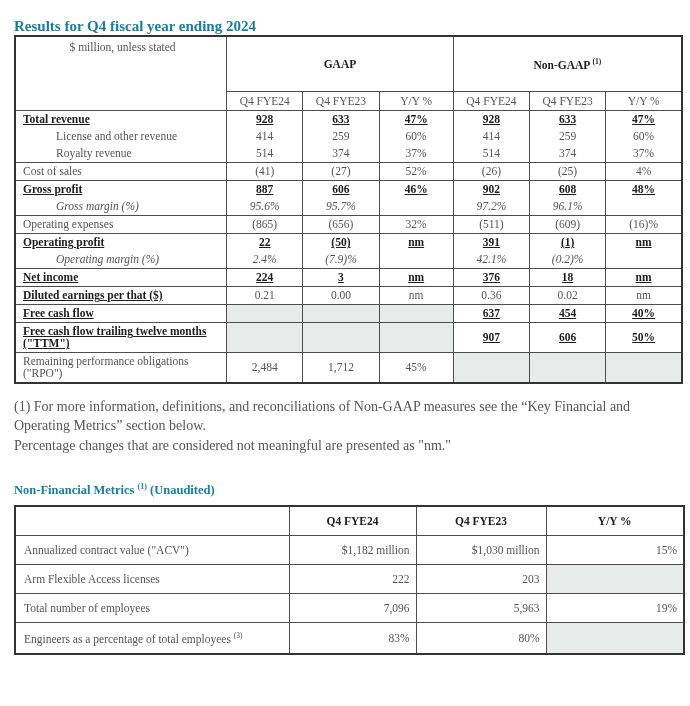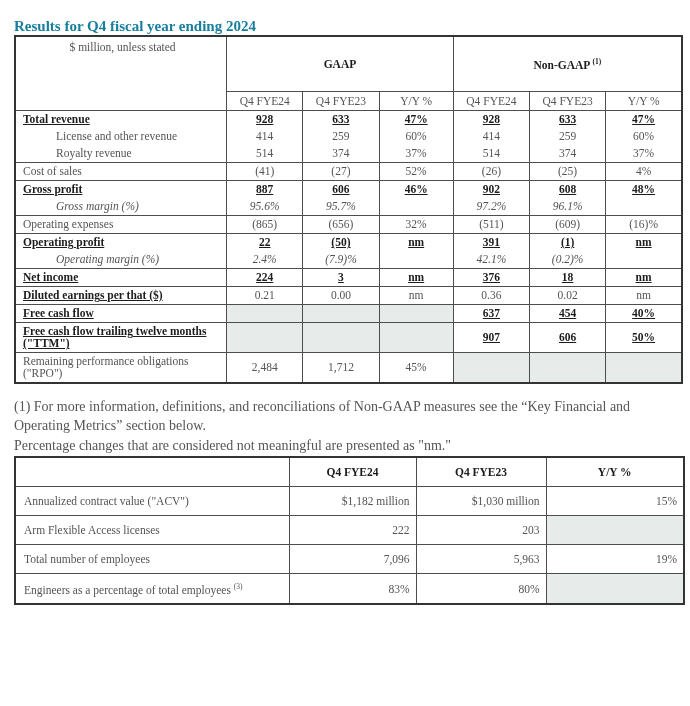--- a/index.html
+++ b/index.html
@@ -202,20 +202,21 @@
           <td class="vln">45%</td>
           <td class="vln shade"></td>
           <td class="vln shade"></td>
           <td class="vln shade"></td>
         </tr>
       </tbody>
   </table>
 
   <p class="footnote"><span>(1) For more information, definitions, and reconciliations of Non-GAAP measures see the “Key Financial and Operating Metrics” section below.</span><br><span>Percentage changes that are considered not meaningful are presented as "nm."</span></p>
 
+  <h2 class="section"><span>Non-Financial Metrics</span> <sup class="hsup">(1)</sup> <span>(Unaudited)</span></h2>
 
   <table class="grid" id="nonfin-table">
     <colgroup>
       <col style="width:274px">
         <col style="width:127px">
         <col style="width:130px">
         <col style="width:138px">
     </colgroup>
     <tbody>
         <tr>

